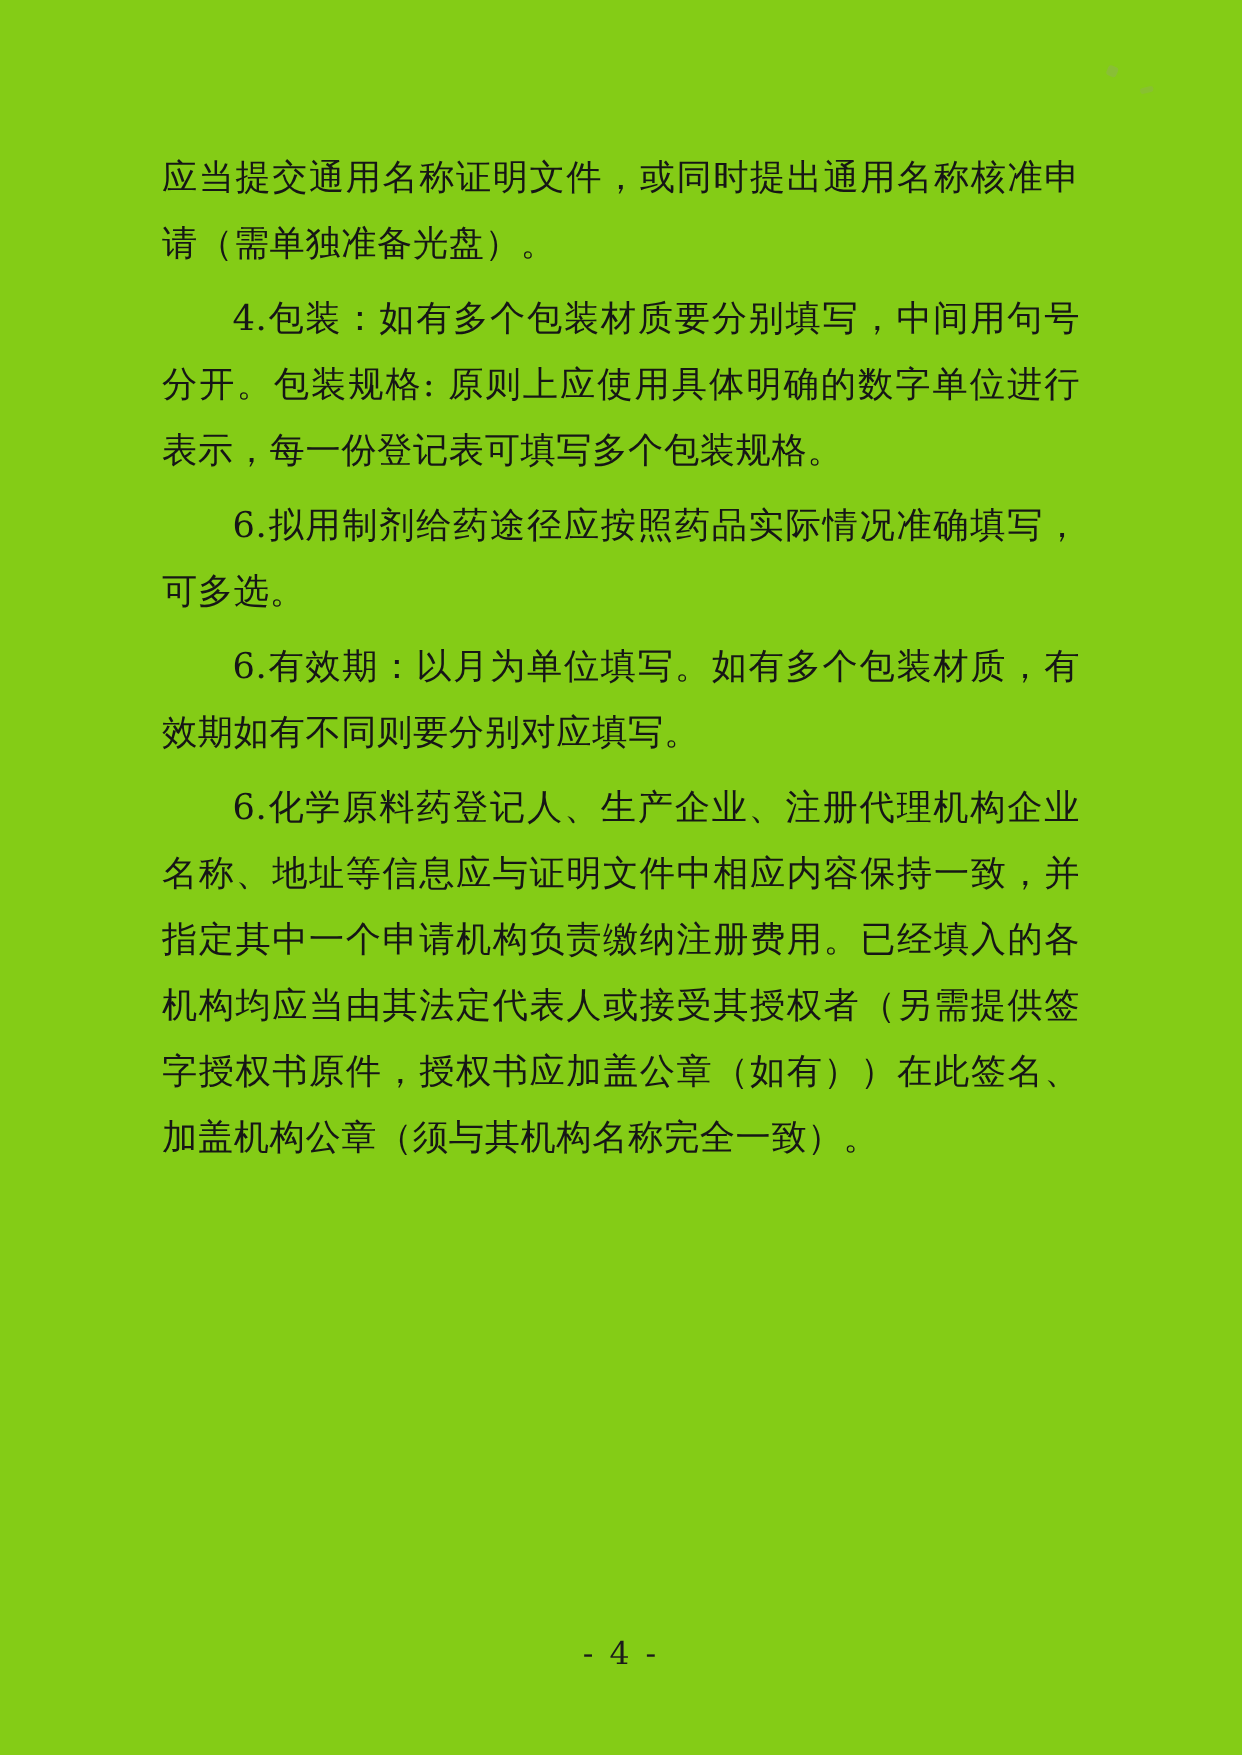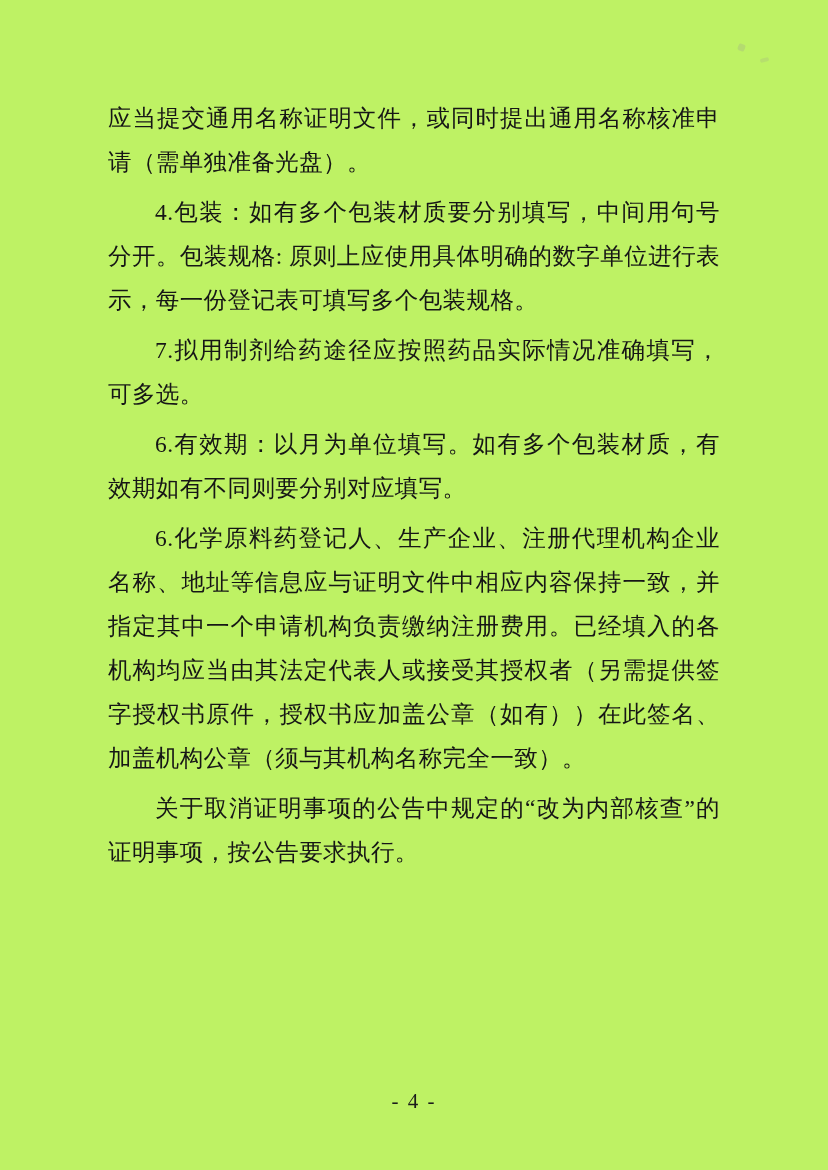--- a/index.html
+++ b/index.html
@@ -12,23 +12,22 @@
     height: 1170px;
     font-family: "DejaVu Serif", "Liberation Serif", serif;
     color: #1b1b1b;
     position: relative;
     overflow: hidden;
   }
   .page {
     position: relative;
     width: 828px;
     height: 1170px;
-    background: #bef264;
+    background: #84cc16;
     box-sizing: border-box;
-    font-family: Liberation Serif, serif;
   }
   .page-inner {
     position: absolute;
     left: 108px;
     top: 96px;
     width: 612px;
   }
   .mark {
     position: absolute;
     right: 36px;
@@ -86,20 +85,19 @@
 <div class="page">
 
   <div class="mark">
     <span class="m1"></span>
     <span class="m2"></span>
   </div>
 
   <div class="page-inner">
     <p class="para noindent">应当提交通用名称证明文件，或同时提出通用名称核准申请（需单独准备光盘）。</p>
     <p class="para indent">4.包装：如有多个包装材质要分别填写，中间用句号分开。包装规格: 原则上应使用具体明确的数字单位进行表示，每一份登记表可填写多个包装规格。</p>
-    <p class="para indent">7.拟用制剂给药途径应按照药品实际情况准确填写，可多选。</p>
+    <p class="para indent">6.拟用制剂给药途径应按照药品实际情况准确填写，可多选。</p>
     <p class="para indent">6.有效期：以月为单位填写。如有多个包装材质，有效期如有不同则要分别对应填写。</p>
     <p class="para indent">6.化学原料药登记人、生产企业、注册代理机构企业名称、地址等信息应与证明文件中相应内容保持一致，并指定其中一个申请机构负责缴纳注册费用。已经填入的各机构均应当由其法定代表人或接受其授权者（另需提供签字授权书原件，授权书应加盖公章（如有））在此签名、加盖机构公章（须与其机构名称完全一致）。</p>
-    <p class="para indent">关于取消证明事项的公告中规定的“改为内部核查”的证明事项，按公告要求执行。</p>
   </div>
 
   <div class="footer">- 4 -</div>
 </div>
 
 </body></html>

